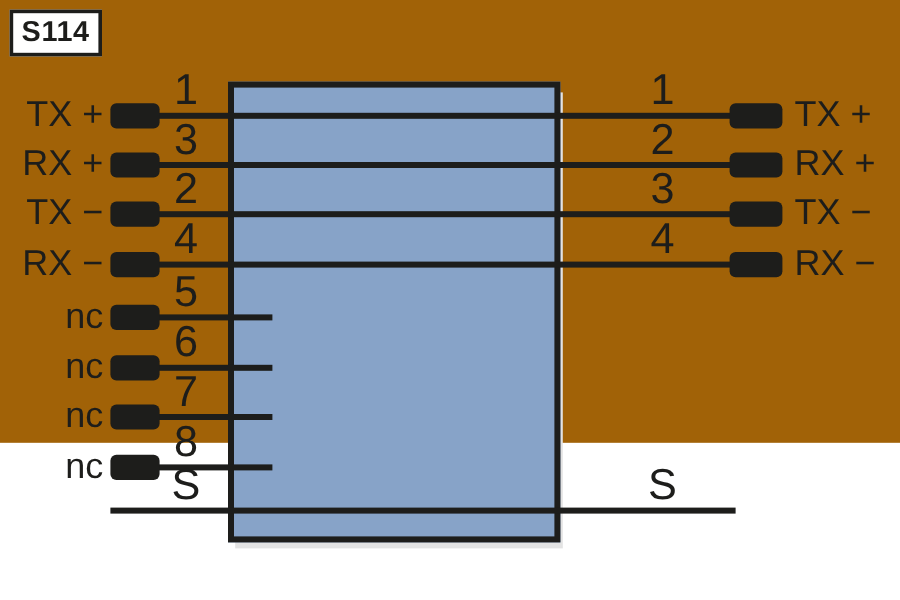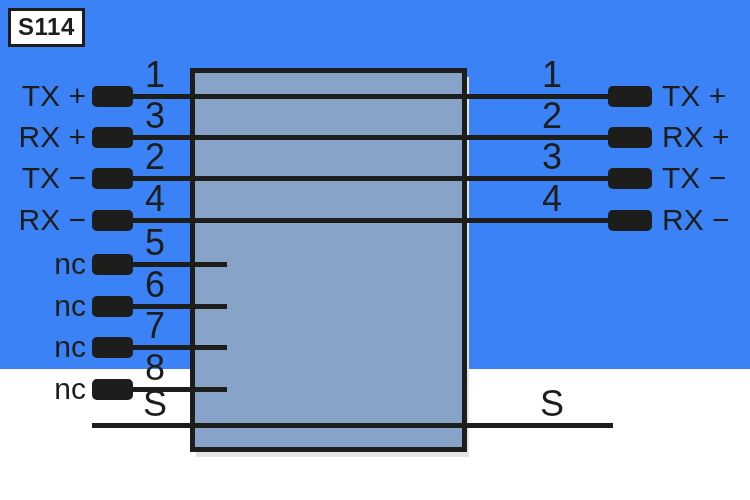--- a/index.html
+++ b/index.html
@@ -1,18 +1,18 @@
 <!DOCTYPE html>
 <html><head>
 <meta charset="utf-8">
 <style>
   * { margin: 0; padding: 0; box-sizing: border-box; }
   html, body { width: 750px; height: 500px; background: #ffffff; overflow: hidden; }
   body { font-family: "Liberation Sans", "DejaVu Sans", sans-serif; color: #1d1d1b; }
-  #canvas { position: relative; width: 750px; height: 369px; background: #3b82f6; }
+  #canvas { position: relative; width: 750px; height: 369px; background: #a16207; }
 
   .title-box {
     position: absolute; left: 8px; top: 8px;
     border: 3px solid #1d1d1b; padding: 2px 7px 3px 7px;
     font-size: 24px; font-weight: bold; letter-spacing: 0.5px;
     background: #ffffff; z-index: 6;
   }
 
   .cable-box {
     position: absolute; left: 190px; top: 68px; width: 277px; height: 384px;

